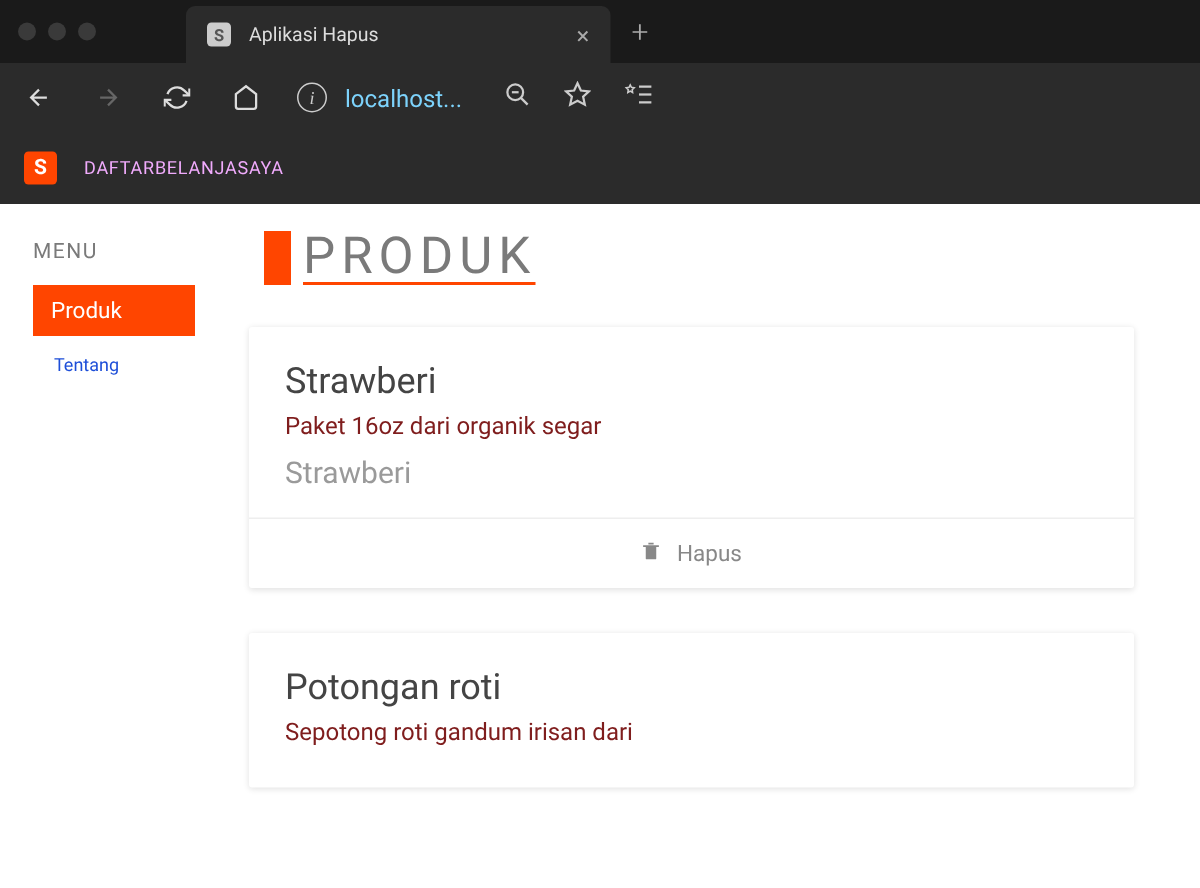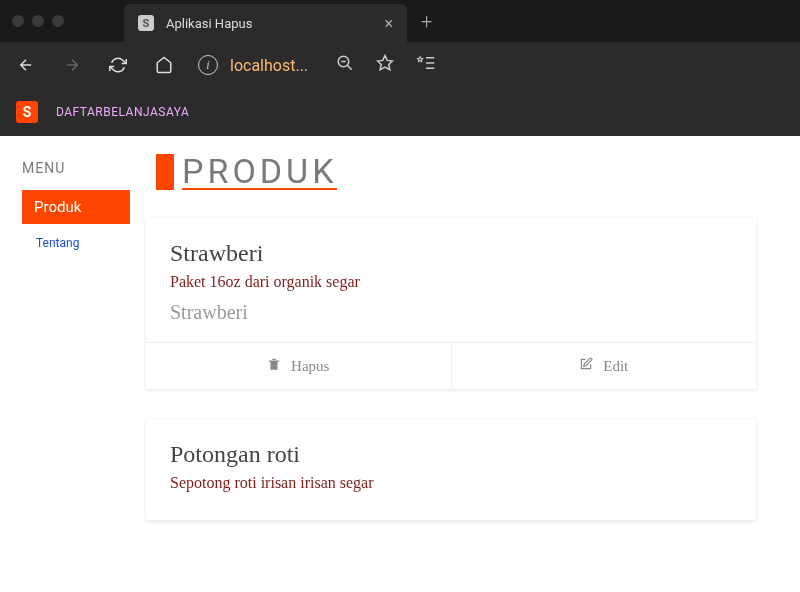--- a/index.html
+++ b/index.html
@@ -14,42 +14,42 @@
     .tab-icon { width: 16px; height: 16px; background: #ccc; border-radius: 3px; display: flex; align-items: center; justify-content: center; font-size: 11px; font-weight: bold; color: #555; }
     .tab-title { color: #ddd; font-size: 13px; }
     .tab-close { color: #aaa; font-size: 16px; margin-left: 120px; cursor: pointer; }
     .tab-add { color: #aaa; font-size: 20px; margin-left: 14px; cursor: pointer; font-weight: 300; }
     
     .toolbar { background: #2b2b2b; height: 46px; display: flex; align-items: center; padding: 0 14px; gap: 22px; }
     .nav-btn { color: #ddd; font-size: 18px; cursor: pointer; display: flex; align-items: center; justify-content: center; width: 24px; }
     .nav-btn.dim { color: #666; }
     .addr { display: flex; align-items: center; gap: 12px; }
     .addr-info { width: 20px; height: 20px; border: 1.5px solid #ccc; border-radius: 50%; display: flex; align-items: center; justify-content: center; color: #ccc; font-size: 12px; font-style: italic; font-family: Georgia, serif; }
-    .addr-text { color: #fdba74; font-size: 16px; }
+    .addr-text { color: #7dd3fc; font-size: 16px; }
     .tool-icon { color: #ccc; font-size: 16px; cursor: pointer; }
     
     
     .app-header { background: #2b2b2b; height: 48px; display: flex; align-items: center; padding: 0 16px; gap: 18px; }
     .logo { width: 22px; height: 22px; background: #ff4500; border-radius: 3px; display: flex; align-items: center; justify-content: center; color: #fff; font-weight: bold; font-size: 14px; }
     .app-title { color: #f0abfc; font-size: 12px; letter-spacing: 0.5px; }
     
     
-    .content { flex: 1; display: flex; background: #fff; overflow: hidden; }
+    .content { flex: 1; display: flex; background: #fff; overflow: hidden; gap: 20px; }
     .sidebar { width: 140px; padding: 24px 10px 0 22px; }
     .menu-label { color: #7a7a7a; font-size: 14px; letter-spacing: 1px; margin-bottom: 14px; }
     .menu-item { display: block; padding: 8px 12px; font-size: 14px; color: #666; cursor: pointer; margin-bottom: 4px; }
     .menu-item.active { background: #ff4500; color: #fff; font-size: 15px; }
     .menu-item.sub { font-size: 12px; color: #1d4ed8; padding-left: 14px; }
     
     .main { flex: 1; padding: 18px 44px 0 6px; overflow-y: auto; }
     .page-heading { display: flex; align-items: flex-end; margin-bottom: 28px; margin-left: 10px; }
     .accent { width: 18px; height: 36px; background: #ff4500; margin-right: 8px; }
     .heading-text { font-size: 34px; font-weight: 400; color: #7a7a7a; letter-spacing: 4px; border-bottom: 2px solid #ff4500; padding-bottom: 0px; line-height: 1; }
     
-    .card { background: #fff; box-shadow: 0 1px 4px rgba(0,0,0,0.12); margin-bottom: 30px; border-radius: 2px; font-family: Liberation Serif, serif; }
+    .card { background: #fff; box-shadow: 0 1px 4px rgba(0,0,0,0.12); margin-bottom: 30px; border-radius: 2px; }
     .card-body { padding: 22px 24px 18px; }
     .card-title { font-size: 24px; color: #444; font-weight: 400; margin-bottom: 6px; }
     .card-sub { font-size: 16px; color: #7f1d1d; margin-bottom: 10px; }
     .card-extra { font-size: 20px; color: #9a9a9a; }
     .card-actions { display: flex; border-top: 1px solid #eee; }
     .card-action { flex: 1; text-align: center; padding: 14px 0; color: #888; font-size: 15px; cursor: pointer; display: flex; align-items: center; justify-content: center; gap: 10px; border-right: 1px solid #eee; }
     .card-action:last-child { border-right: none; }
     .act-icon { font-size: 14px; }
   </style>
 </head>
@@ -149,33 +149,24 @@
         </div>
         <div class="card-actions">
           <div class="card-action">
             <span class="act-icon">
               <svg width="14" height="14" viewBox="0 0 24 24" fill="#888">
                   <path d="M3 6h18v2H3zM6 8h12v13a1 1 0 01-1 1H7a1 1 0 01-1-1zM9 3h6v2H9z"></path>
                 </svg>
             </span>
             <span>Hapus</span>
           </div>
-          <div class="card-action">
-            <span class="act-icon">
-              <svg width="14" height="14" viewBox="0 0 24 24" fill="none" stroke="#888" stroke-width="2">
-                  <path d="M11 4H4v16h16v-7"></path>
-                  <path d="M18.5 2.5a2.12 2.12 0 013 3L12 15l-4 1 1-4z"></path>
-                </svg>
-            </span>
-            <span>Edit</span>
-          </div>
         </div>
       </div>
 
       <div class="card">
         <div class="card-body">
           <div class="card-title">Potongan roti</div>
-          <div class="card-sub">Sepotong roti irisan irisan segar</div>
+          <div class="card-sub">Sepotong roti gandum irisan dari</div>
         </div>
       </div>
     </div>
   </div>
 </div>
 
 </body></html>

